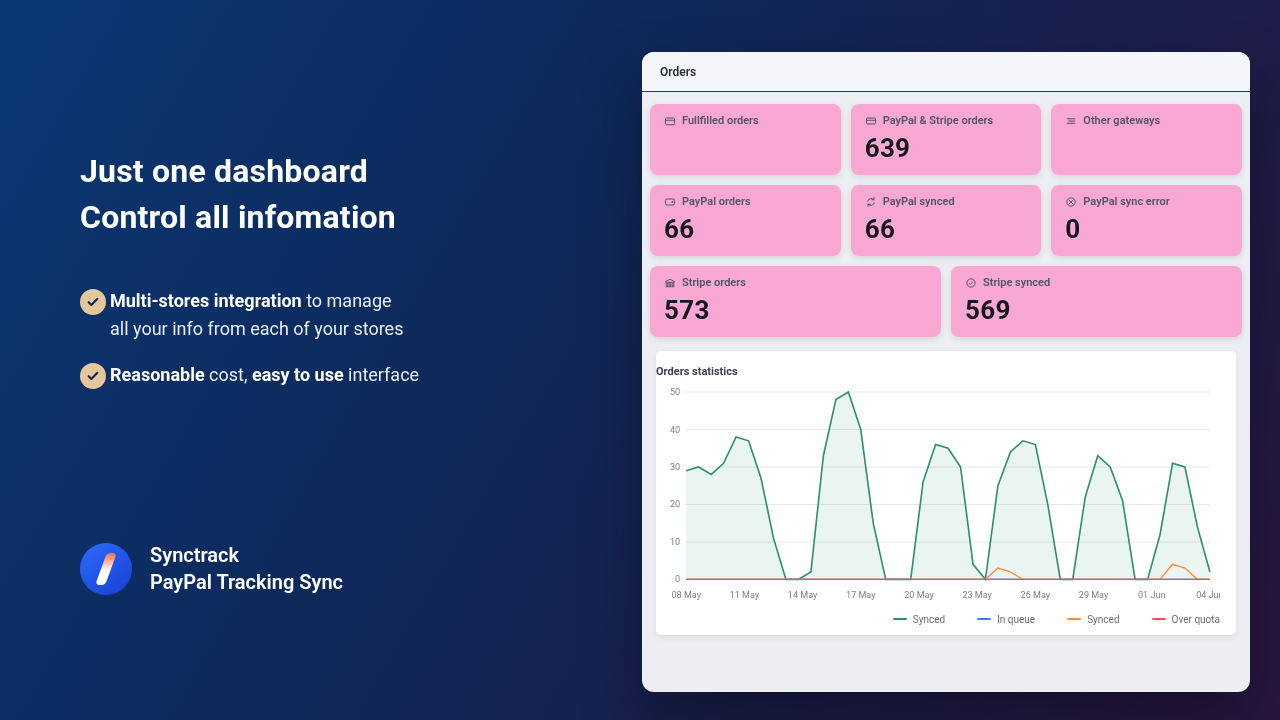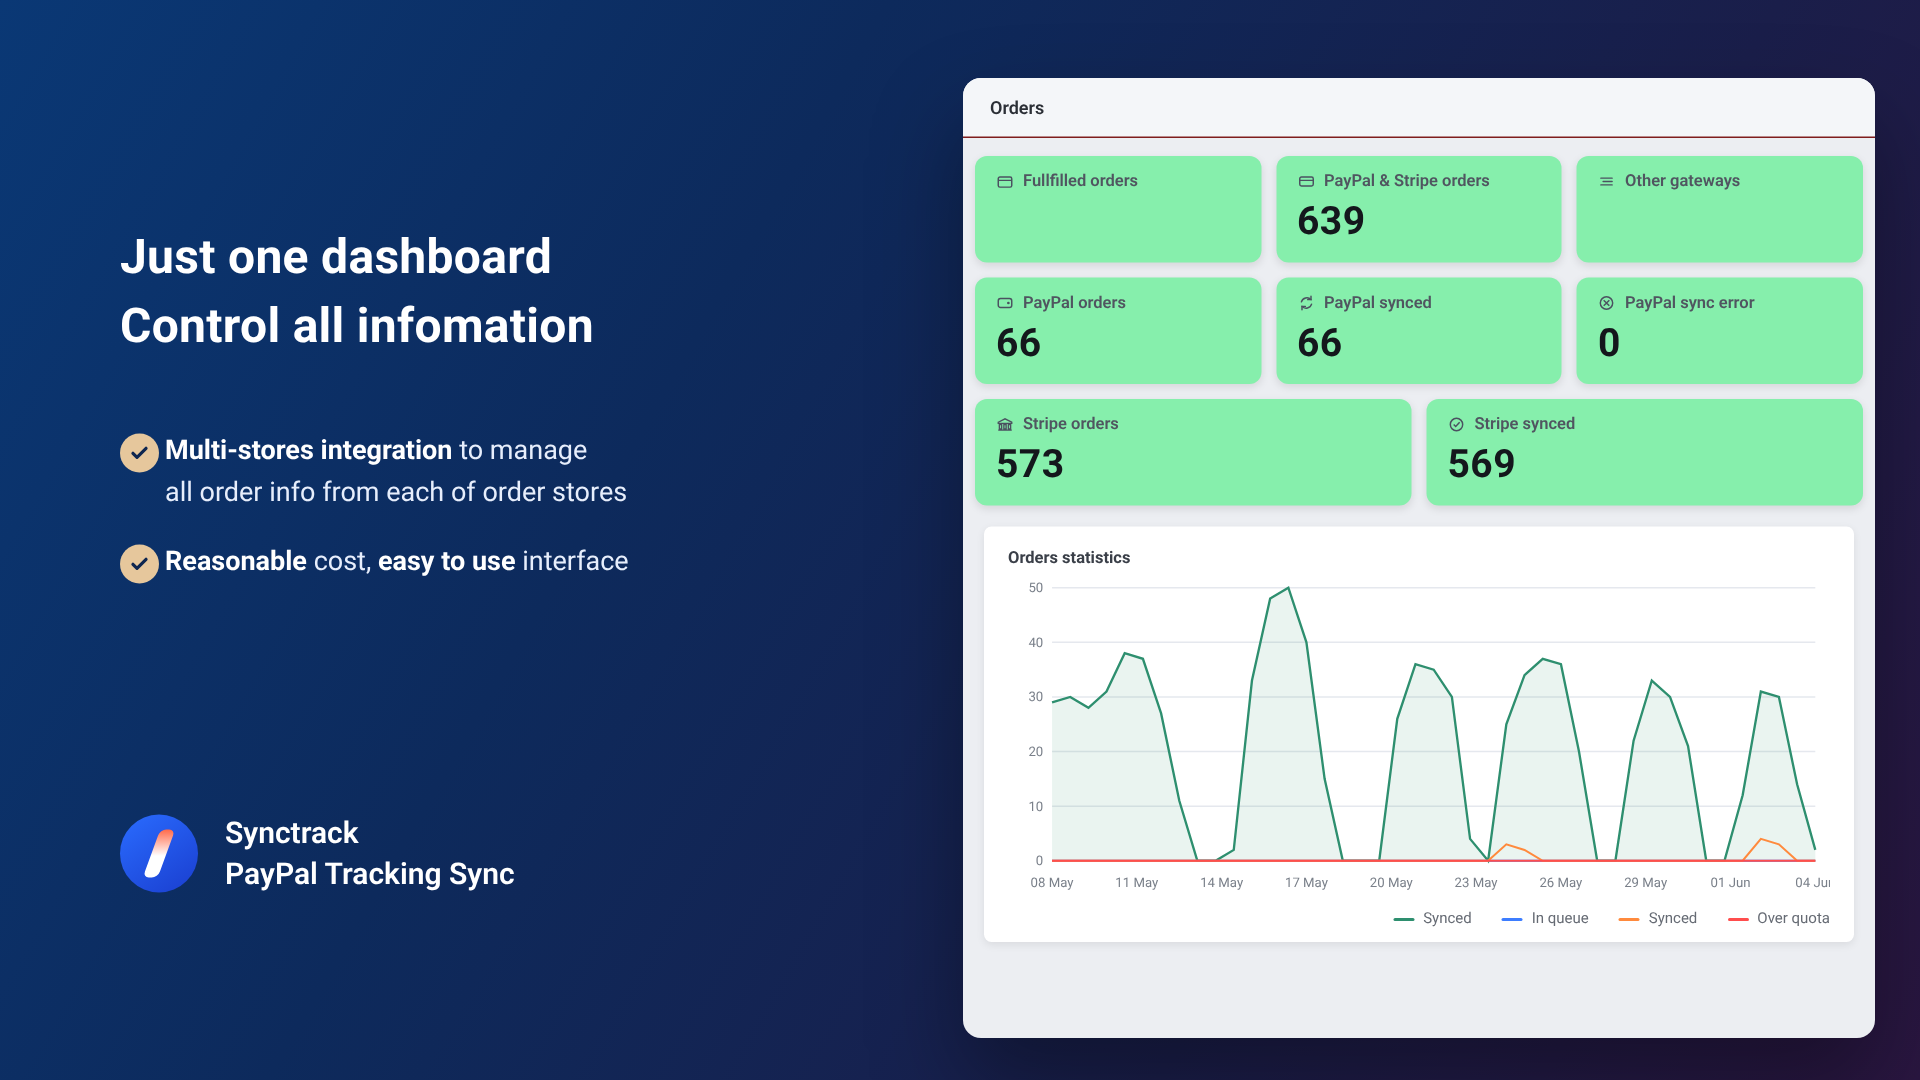--- a/index.html
+++ b/index.html
@@ -47,30 +47,30 @@
     background: #eceef2;
     border-radius: 12px;
     box-shadow: 0 30px 60px rgba(0,0,0,.35);
     color: #1c1f26;
     overflow: hidden;
   }
   .dash-head { height: 40px; display:flex; align-items:center; padding: 0 18px; font-size: 12px; font-weight:600; color:#2b2f36; background:#f4f6f9; border-bottom:1px solid #7f1d1d; }
   .cards { padding: 12px 8px 6px 8px; display:flex; flex-direction:column; gap:10px; }
   .row3 { display:flex; gap:10px; }
   .card {
-    flex:1 1 0; background:#86efac; border-radius:8px; padding:10px 14px 12px 14px;
+    flex:1 1 0; background:#f9a8d4; border-radius:8px; padding:10px 14px 12px 14px;
     box-shadow: 0 2px 6px rgba(0,0,0,.10);
   }
   .card .label { font-size:11px; color:#505560; font-weight:600; display:flex; align-items:center; gap:6px; }
   .card .label .ic { width:12px; height:12px; color:#4b5160; display:inline-flex; }
   .card .val { font-size:26px; font-weight:700; color:#14171c; margin-top:6px; letter-spacing:.3px; }
 
-  .chart-wrap { margin: 8px 14px 14px 14px; background:#fff; border-radius:5px; box-shadow: 0 2px 6px rgba(0,0,0,.08); padding:14px 16px 10px 16px; }
+  .chart-wrap { margin: 8px 14px 14px 14px; background:#fff; border-radius:5px; box-shadow: 0 2px 6px rgba(0,0,0,.08); padding:14px 16px 10px 0; }
   .chart-title { font-size:11px; font-weight:700; color:#3a3f48; margin-bottom:6px; }
-  .legend { display:flex; gap:20px; justify-content:flex-end; margin-top:8px; font-size:10px; color:#666b74; }
+  .legend { display:flex; gap:32px; justify-content:flex-end; margin-top:8px; font-size:10px; color:#666b74; }
   .legend .item { display:flex; align-items:center; gap:6px; }
   .legend .sw { width:14px; height:2px; border-radius:1px; }
 
   svg.plot { width:100%; height:auto; display:block; }
   .axis-text { font-size:9px; fill:#7a808a; }
   .grid-line { stroke:#e5e8ee; stroke-width:1; }
   .series-synced { fill:none; stroke:#2e8f6f; stroke-width:1.6; }
   .series-synced-area { fill:#2e8f6f; opacity:.10; }
   .series-queue { fill:none; stroke:#3d7dff; stroke-width:1.4; }
   .series-error { fill:none; stroke:#ff8a3d; stroke-width:1.4; }
@@ -88,21 +88,21 @@
     </div>
 
     <div class="feat">
       <span class="check">
         <svg viewBox="0 0 16 16">
             <path d="M3 8.2l3.1 3.1L13 4.4" fill="none" stroke="currentColor" stroke-width="2.4" stroke-linecap="round" stroke-linejoin="round"></path>
           </svg>
       </span>
       <div class="txt">
         <b>Multi-stores integration</b><span> to manage</span><br>
-        <span>all order info from each of order stores</span>
+        <span>all your info from each of your stores</span>
       </div>
     </div>
 
     <div class="feat">
       <span class="check">
         <svg viewBox="0 0 16 16">
             <path d="M3 8.2l3.1 3.1L13 4.4" fill="none" stroke="currentColor" stroke-width="2.4" stroke-linecap="round" stroke-linejoin="round"></path>
           </svg>
       </span>
       <div class="txt">

